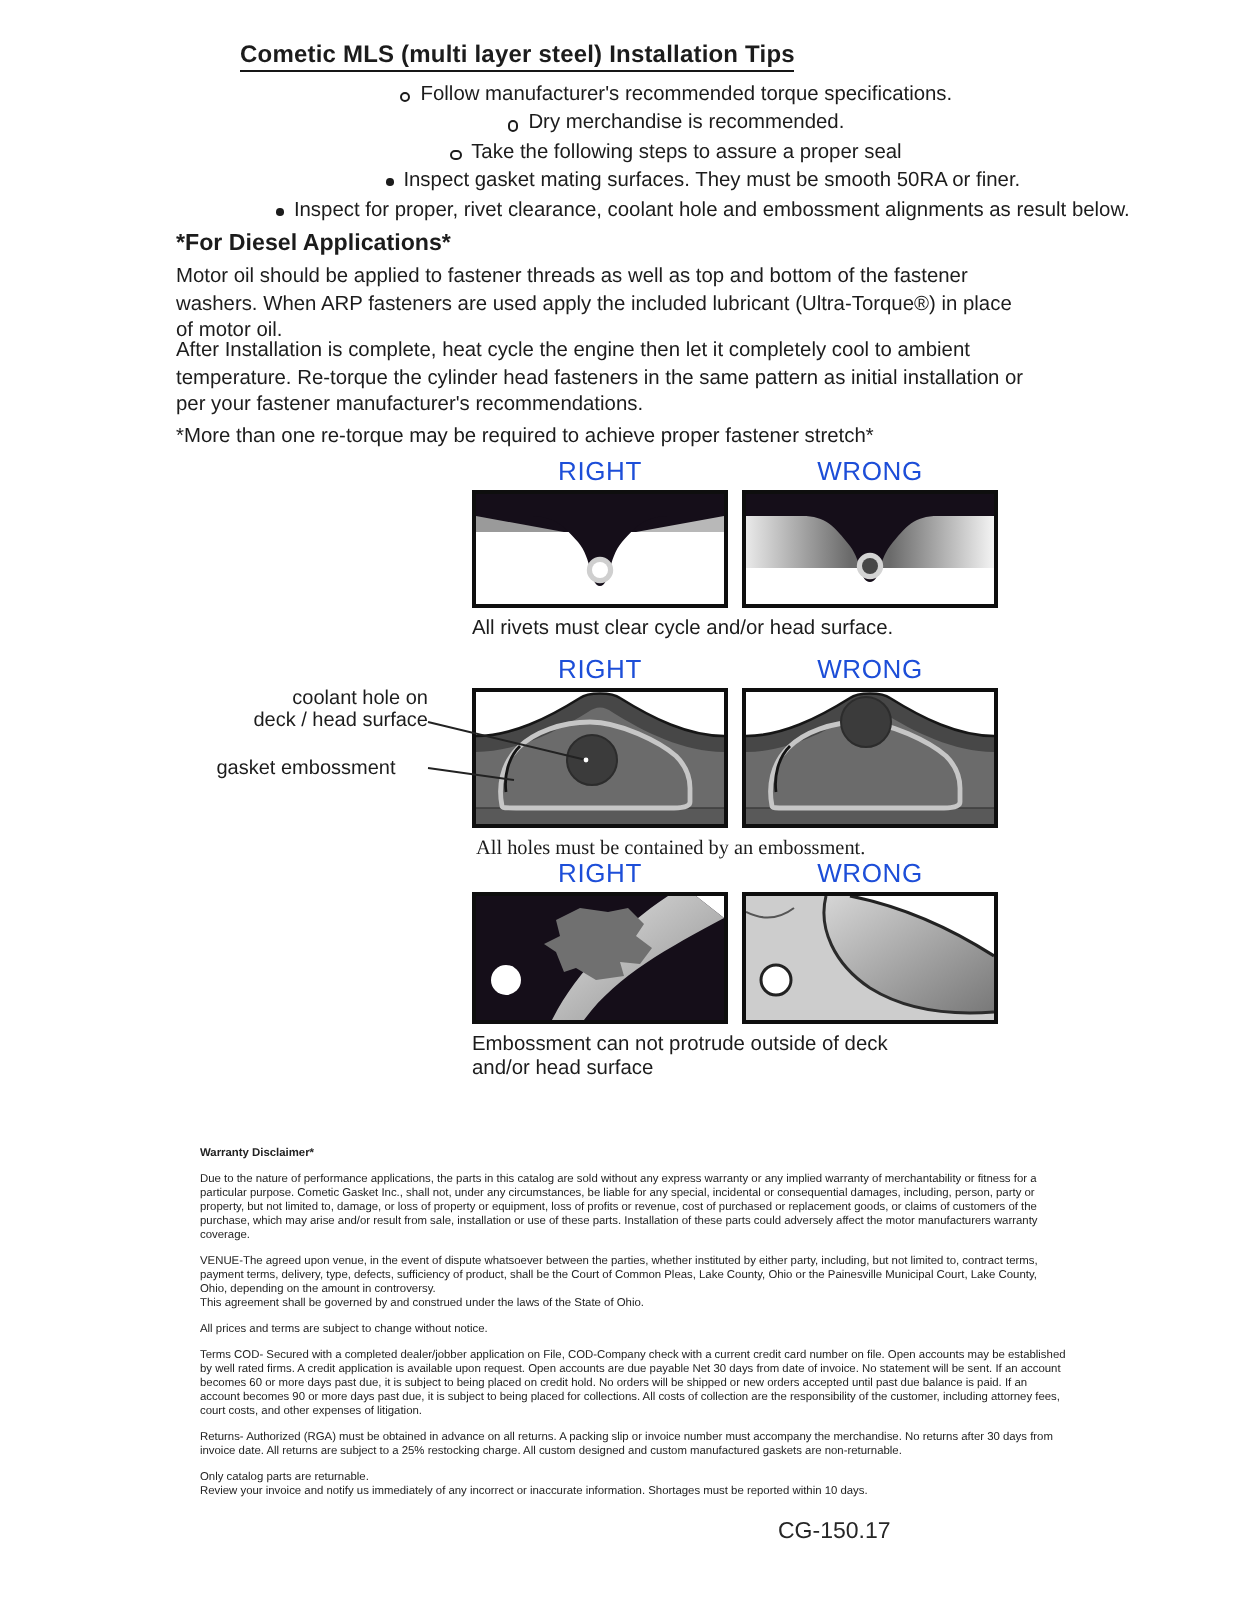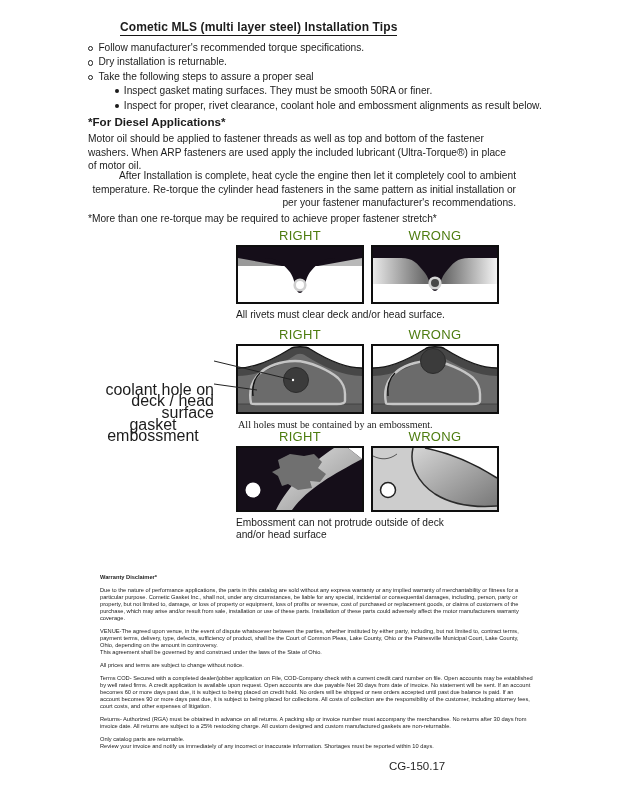--- a/index.html
+++ b/index.html
@@ -6,34 +6,34 @@
   .page{
     position:relative;width:618px;height:800px;background:#ffffff;overflow:hidden;
     font-family:"Liberation Sans",sans-serif;color:#1c1c1c;
   }
   .abs{position:absolute;}
   .title{
     left:100px;top:20px;font-size:12px;font-weight:bold;letter-spacing:.1px;margin-left:20px;
   }
   .title span{display:inline-block;border-bottom:1.6px solid #161616;padding-bottom:1px;}
   .bullets{left:88px;top:41px;width:500px;font-size:10.2px;line-height:14.4px;}
-  .brow{display:flex;align-items:flex-start;white-space:nowrap;}
+  .brow{display:flex;align-items:flex-start;white-space:nowrap;justify-content:center;}
   .brow .mk{flex:0 0 auto;width:3.4px;height:3.4px;border:1px solid #1c1c1c;border-radius:50%;margin:5px 5px 0 0;}
   .brow.sub{margin-left:27px;}
   .brow.sub .mk{background:#1c1c1c;border:none;width:3.8px;height:3.8px;margin-top:5.2px;}
   .diesel-h{left:88px;top:115px;font-size:11.6px;font-weight:bold;}
   .para{left:88px;width:428px;font-size:10.2px;line-height:13.7px;}
   .p1{top:132px;}
-  .p2{top:169px;text-align:right;}
+  .p2{top:169px;}
   .note{top:212px;}
-  .fig-h{width:128px;text-align:center;font-size:13px;letter-spacing:.3px;color:#4d7c0f;}
+  .fig-h{width:128px;text-align:center;font-size:13px;letter-spacing:.3px;color:#1d4ed8;}
   .panel{display:block;border:2px solid #0e0e0e;background:#fff;}
   .cap{font-size:10.2px;line-height:11.5px;}
   .prelines{white-space:pre-line;}
-  .fig2-label{width:122px;text-align:right;font-size:16px;line-height:11.4px;white-space:pre-line;margin-top:40px;}
+  .fig2-label{width:122px;text-align:right;font-size:10px;line-height:11.4px;white-space:pre-line;}
   .legal{left:100px;top:574px;width:433px;font-size:5.7px;line-height:7px;color:#222;}
   .legal p{margin:0 0 6px 0;white-space:pre-line;}
   .legal p.legal-title{font-weight:bold;}
   .footer-code{left:389px;top:760px;font-size:11.5px;color:#262626;}
   .overlay{left:0;top:0;pointer-events:none;z-index:5;}
 </style>
 </head>
 <body>
 
 <div class="page">
@@ -42,21 +42,21 @@
     <span>Cometic MLS (multi layer steel) Installation Tips</span>
   </div>
 
   <div class="abs bullets">
     <div class="brow">
       <span class="mk"></span>
       <span>Follow manufacturer's recommended torque specifications.</span>
     </div>
     <div class="brow">
       <span class="mk"></span>
-      <span>Dry installation is returnable.</span>
+      <span>Dry merchandise is recommended.</span>
     </div>
     <div class="brow">
       <span class="mk"></span>
       <span>Take the following steps to assure a proper seal</span>
     </div>
     <div class="brow sub">
       <span class="mk"></span>
       <span>Inspect gasket mating surfaces. They must be smooth 50RA or finer.</span>
     </div>
     <div class="brow sub">
@@ -93,21 +93,21 @@
       </linearGradient>
     </defs>
     <rect width="124" height="55" fill="#150e19"></rect>
     <rect y="11" width="124" height="26" fill="url(#g1w)"></rect>
     <rect y="37" width="124" height="18" fill="#ffffff"></rect>
     <path d="M0,0 H124 V11 H96 C84,11 80,16 72,26 C66,34 67,44 62,44 C57,44 58,34 52,26 C44,16 40,11 28,11 H0 Z" fill="#150e19"></path>
     <circle cx="62" cy="36" r="6.6" fill="#d4d4d4"></circle>
     <circle cx="62" cy="36" r="4" fill="#474747"></circle>
   </svg>
 
-  <div class="abs cap" style="left:236px;top:309px;">All rivets must clear deck and/or head surface.</div>
+  <div class="abs cap" style="left:236px;top:309px;">All rivets must clear cycle and/or head surface.</div>
 
   <div class="abs fig-h" style="left:236px;top:327px;">RIGHT</div>
   <div class="abs fig-h" style="left:371px;top:327px;">WRONG</div>
 
   <div class="abs fig2-label" style="left:92px;top:344px;">coolant hole on
 deck / head surface</div>
   <div class="abs fig2-label" style="left:92px;top:379px;text-align:center;">gasket embossment</div>
 
   <svg class="abs panel" style="left:236px;top:344px;" width="124" height="66" viewBox="0 0 124 66">
     <rect width="124" height="66" fill="#ffffff"></rect>

